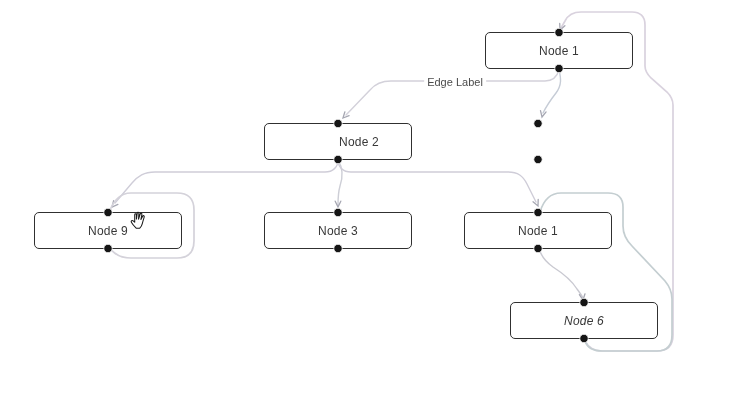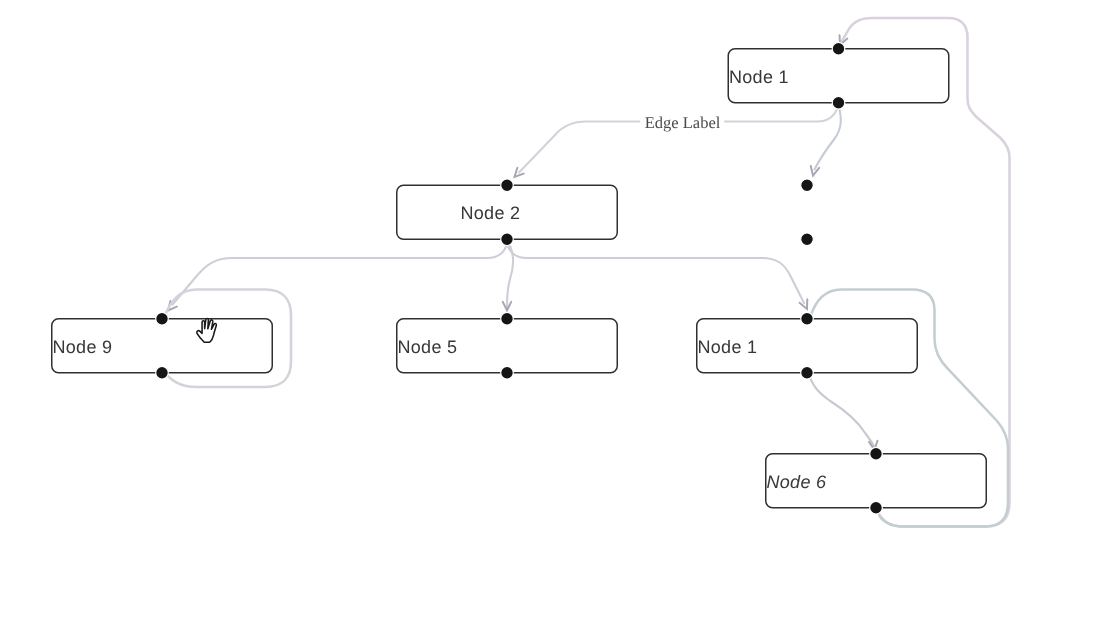--- a/index.html
+++ b/index.html
@@ -5,21 +5,21 @@
   html,body{margin:0;padding:0;background:#ffffff;}
   #canvas{
     position:relative;width:740px;height:418px;overflow:hidden;
     background:#ffffff;font-family:"Liberation Sans",sans-serif;
   }
   #edges-layer,#ports-layer{position:absolute;left:0;top:0;}
   #edges-layer{z-index:1;}
   .node{
     position:absolute;width:148px;height:37px;box-sizing:border-box;
     background:#ffffff;border:1.4px solid #303030;border-radius:5px;
-    display:flex;align-items:center;
+    display:flex;align-items:center;justify-content:center;
     z-index:2;cursor:move;
   }
   .node-label{
     font-size:12px;color:#383838;letter-spacing:0.2px;
     font-family:"Liberation Sans",sans-serif;
   }
   #ports-layer{z-index:3;}
   .edge-label{
     position:absolute;z-index:5;transform:translate(-50%,-50%);
     background:#ffffff;padding:0 3px;font-size:11px;color:#4b4b4b;
@@ -61,33 +61,33 @@
       </g>
       <g>
         <path d="M109,213 C112,204 118,193 131,193 L177,193 C188,193 194,199 194,210 L194,241 C194,252 188,258 177,258 L131,258 C120,258 113,253 109,247" fill="none" stroke="#d4d2da" stroke-width="1.7" stroke-linecap="round"></path>
       </g>
       <g>
         <path d="M539,248 C541,257 546,262 553,267 C564,274 572,281 577,289 C580,293 582,296 583,298" fill="none" stroke="#c9c9d1" stroke-width="1.4" stroke-linecap="round"></path>
         <path d="M579.4,294.6 L583,300 L585.0,293.8" fill="none" stroke="#a6a7b2" stroke-width="1.3" stroke-linecap="round"></path>
       </g>
     </svg>
 
-  <div class="edge-label" style="left:455px;top:82px;font-family:Liberation Serif, serif;">Edge Label</div>
+  <div class="edge-label" style="left:455px;top:82px;">Edge Label</div>
 
   <div class="node" style="left: 485px; top: 32px;">
       <span class="node-label">Node 1</span>
     </div>
     <div class="node" style="left: 264px; top: 123px; padding-left: 42px;">
       <span class="node-label">Node 2</span>
     </div>
     <div class="node" style="left: 34px; top: 212px;">
       <span class="node-label">Node 9</span>
     </div>
     <div class="node" style="left: 264px; top: 212px;">
-      <span class="node-label">Node 5</span>
+      <span class="node-label">Node 3</span>
     </div>
     <div class="node" style="left: 464px; top: 212px;">
       <span class="node-label">Node 1</span>
     </div>
     <div class="node" style="left: 510px; top: 302px; font-style: italic;">
       <span class="node-label">Node 6</span>
     </div>
     <svg id="ports-layer" width="740" height="418" viewBox="0 0 740 418">
       <circle cx="559" cy="32.5" r="4.2" fill="#151515" stroke="#ffffff" stroke-width="0.8"></circle>
       <circle cx="559" cy="68.5" r="4.2" fill="#151515" stroke="#ffffff" stroke-width="0.8"></circle>

